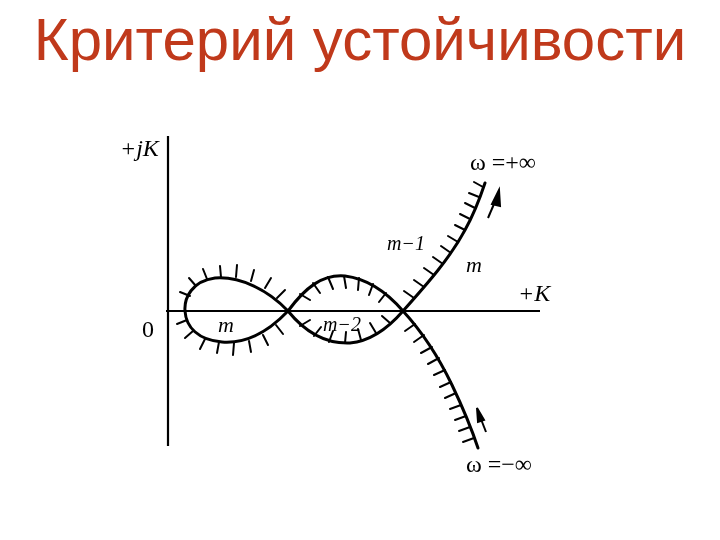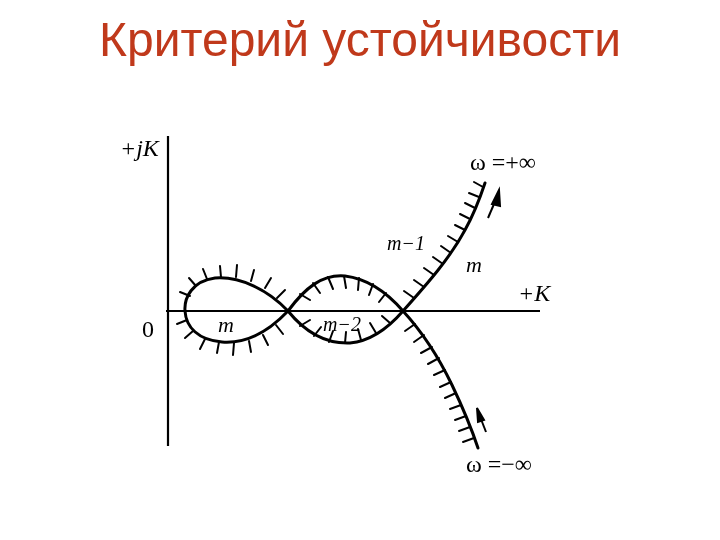--- a/index.html
+++ b/index.html
@@ -1,21 +1,21 @@
 <!DOCTYPE html>
 <html><head>
 <meta charset="utf-8">
 <style>
   html, body { margin: 0; padding: 0; background: #ffffff; }
   body { width: 720px; height: 540px; position: relative; overflow: hidden; }
   .title {
     position: absolute; left: 0; top: 14px; width: 720px;
     text-align: center; color: #c0391b;
     font-family: "Liberation Sans", sans-serif;
-    font-size: 48px; line-height: 52px;
+    font-size: 60px; line-height: 52px;
   }
   .diagram { position: absolute; left: 0; top: 0; }
   .lbl { font-family: "Liberation Serif", serif; fill: #000; }
   .ital { font-style: italic; }
 </style>
 </head>
 <body>
 
 <div class="title">
   <div>Критерий устойчивости</div>

